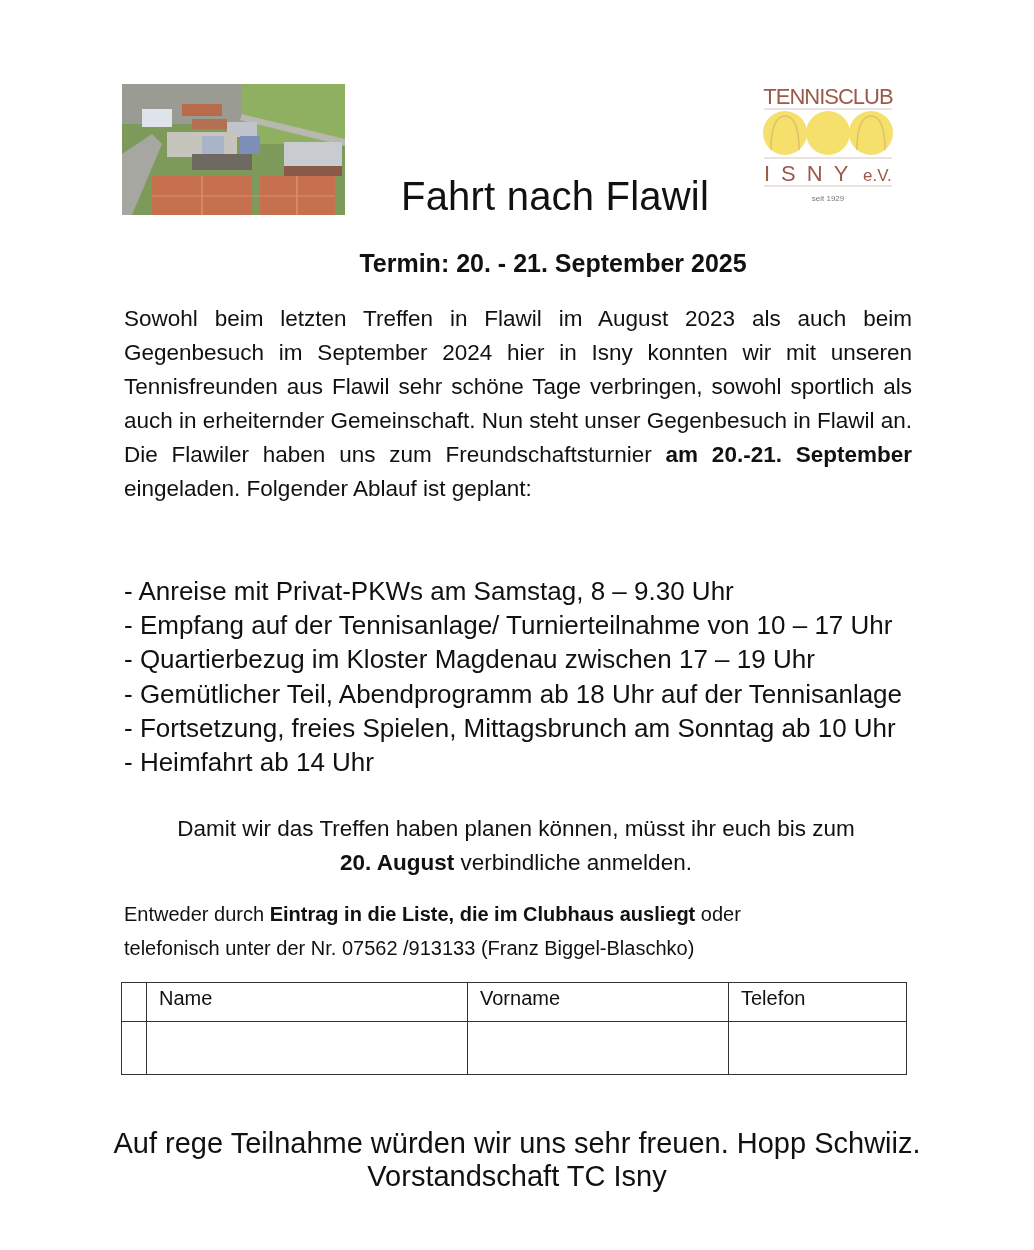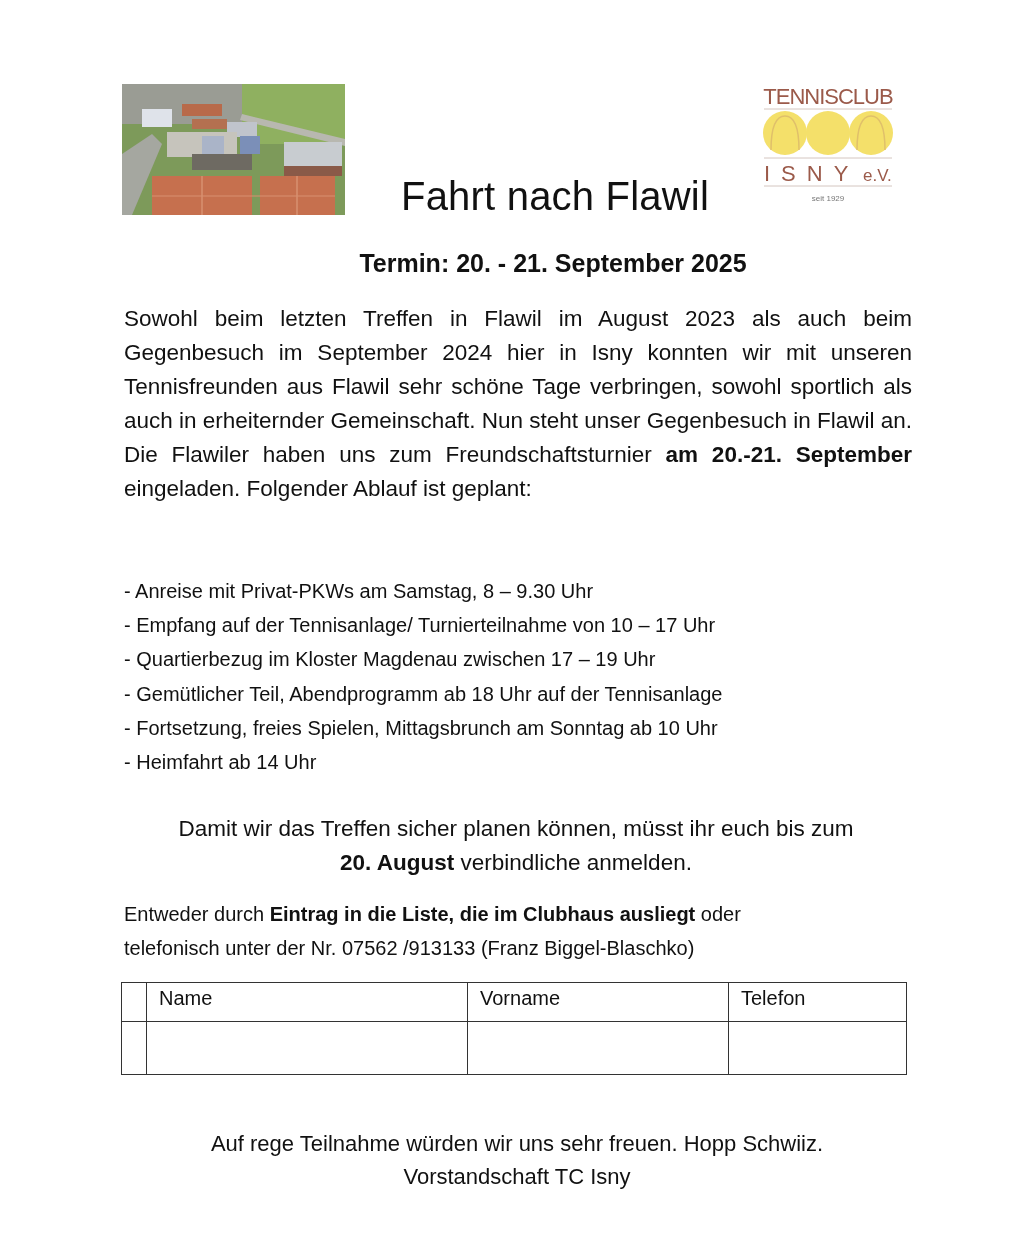--- a/index.html
+++ b/index.html
@@ -22,21 +22,21 @@
   .termin {
     position: absolute; left: 0; top: 249px; width: 1106px; text-align: center;
     font-size: 25px; font-weight: bold;
   }
   .intro {
     position: absolute; left: 124px; top: 302px; width: 788px;
     font-size: 22.5px; line-height: 34px; text-align: justify;
   }
   .schedule {
     position: absolute; left: 124px; top: 574px; width: 800px;
-    font-size: 20px; line-height: 34.2px; margin: 0; padding: 0; list-style: none;
+    font-size: 26px; line-height: 34.2px; margin: 0; padding: 0; list-style: none;
   }
   .deadline {
     position: absolute; left: 118px; top: 812px; width: 796px; text-align: center;
     font-size: 22.5px; line-height: 34px;
   }
   .contact {
     position: absolute; left: 124px; top: 897px; width: 800px;
     font-size: 20px; line-height: 34px;
   }
   table.signup {
@@ -44,21 +44,21 @@
     border-collapse: collapse; font-size: 20px;
   }
   table.signup td, table.signup th {
     border: 1.5px solid #333333; padding: 0 12px; text-align: left; font-weight: normal;
     vertical-align: middle;
   }
   table.signup thead tr { height: 39px; }
   table.signup th { vertical-align: top; padding-top: 4px; }
   .closing {
     position: absolute; left: 0; top: 1127px; width: 1034px; text-align: center;
-    font-size: 22px; line-height: 33px;
+    font-size: 29px; line-height: 33px;
   }
   b { font-weight: bold; }
 </style>
 </head>
 <body>
 
 <div class="photo">
   <svg width="223" height="131" viewBox="0 0 223 131">
     <rect width="223" height="131" fill="#7d9a5a"></rect>
     <rect x="120" y="0" width="103" height="60" fill="#8fb060"></rect>
@@ -109,21 +109,21 @@
 <ul class="schedule">
   <li>- Anreise mit Privat-PKWs am Samstag, 8 – 9.30 Uhr</li>
   <li>- Empfang auf der Tennisanlage/ Turnierteilnahme von 10 – 17 Uhr</li>
   <li>- Quartierbezug im Kloster Magdenau zwischen 17 – 19 Uhr</li>
   <li>- Gemütlicher Teil, Abendprogramm ab 18 Uhr auf der Tennisanlage</li>
   <li>- Fortsetzung, freies Spielen, Mittagsbrunch am Sonntag ab 10 Uhr</li>
   <li>- Heimfahrt ab 14 Uhr</li>
 </ul>
 
 <div class="deadline">
-  <div>Damit wir das Treffen sicher planen können, müsst ihr euch bis zum</div>
+  <div>Damit wir das Treffen haben planen können, müsst ihr euch bis zum</div>
   <div><b>20. August</b><span> verbindliche anmelden.</span></div>
 </div>
 
 <div class="contact">
   <div><span>Entweder durch </span><b>Eintrag in die Liste, die im Clubhaus ausliegt</b><span> oder</span></div>
   <div>telefonisch unter der Nr.  07562 /913133 (Franz Biggel-Blaschko)</div>
 </div>
 
 <table class="signup">
   <thead>

